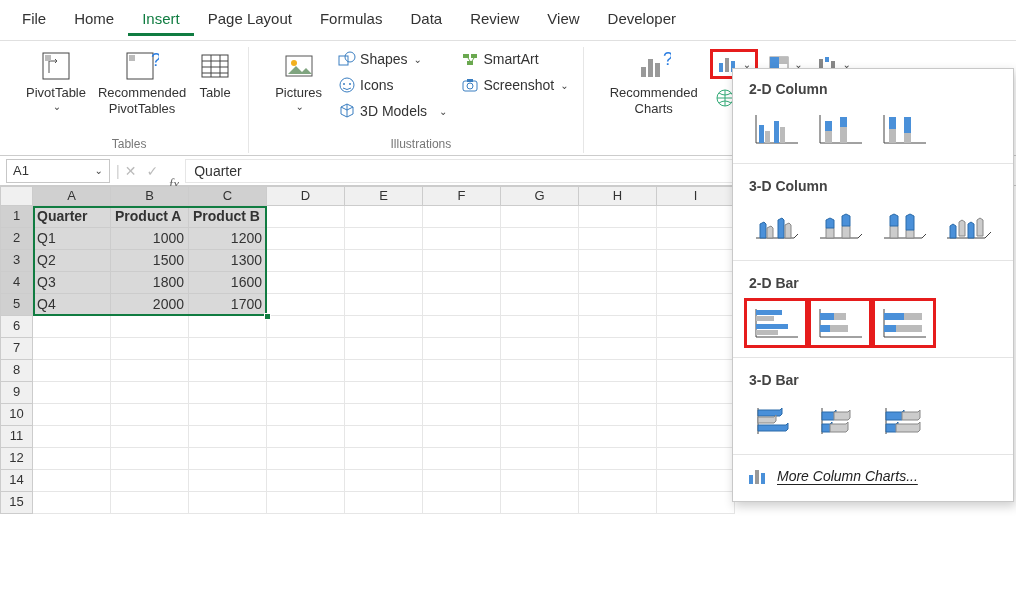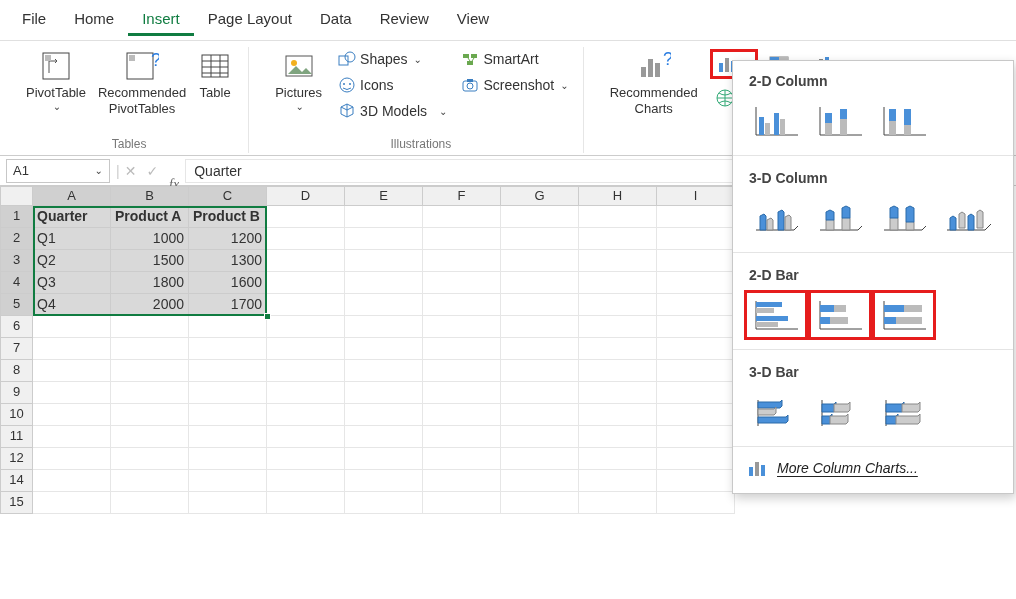--- a/index.html
+++ b/index.html
@@ -38,21 +38,21 @@
     .rowh { width:33px; border:1px solid #ccc; border-top:none; background:#f0f0f0; font-size:13px; text-align:center; line-height:20px; }
     .rowh.sel { background:#d0d0d0; }
     .cell { width:78px; border:1px solid #e6e6e6; border-top:none; border-left:none; padding:0 4px; line-height:21px; font-size:14px; }
     .cell.selcell { background:#d9d9d9; border-color:#ccc; }
     .cell.bold { font-weight:bold; }
     .cell.num { text-align:right; }
     .selection-border { position:absolute; border:2px solid #107c41; pointer-events:none; }
     .sel-handle { position:absolute; width:7px; height:7px; background:#107c41; border:1px solid #fff; pointer-events:none; }
 
     
-    .dropdown { position:absolute; top:60px; left:732px; width:282px; background:#fff; border:1px solid #c8c8c8; box-shadow:2px 4px 10px rgba(0,0,0,.2); z-index:50; padding-bottom:6px; }
+    .dropdown { position:absolute; top:68px; left:732px; width:282px; background:#fff; border:1px solid #c8c8c8; box-shadow:2px 4px 10px rgba(0,0,0,.2); z-index:50; padding-bottom:6px; }
     .dd-section { padding: 6px 12px 8px; }
     .dd-title { font-weight:600; font-size:14px; color:#444; margin:6px 4px 8px; }
     .dd-hr { border-top:1px solid #e4e4e4; margin:2px 0; }
     .chart-row { display:flex; gap:6px; padding:2px 2px; }
     .chart-opt { width:58px; height:44px; display:flex; align-items:center; justify-content:center; border:1px solid transparent; cursor:pointer; }
     .chart-opt.hl { outline:3px solid #e61c1c; }
     .dd-more { display:flex; align-items:center; gap:10px; padding:10px 14px; cursor:pointer; font-size:14px; color:#222; }
     .dd-more span.u { text-decoration:underline; text-underline-offset:3px;font-style:italic; }
     .rib-btn { display:flex; align-items:center; padding:3px 4px; cursor:pointer; gap:2px;}
     .rib-btn.hl { border:3px solid #e61c1c; }
@@ -61,23 +61,25 @@
     .small-ribbon-row { display:flex; gap:6px; align-items:center; }
   </style>
 </head>
 <body>
 
 <div class="menubar">
     <div class="item">File</div>
     <div class="item">Home</div>
     <div class="item active">Insert</div>
     <div class="item">Page Layout</div>
+    <div class="item">Formulas</div>
     <div class="item">Data</div>
     <div class="item">Review</div>
     <div class="item">View</div>
+    <div class="item">Developer</div>
   </div>
 
 <div class="ribbon">
   <div class="ribbon-group">
     <div class="pc-row-top">
       <div class="btn-col">
         <div class="iconbox">
             <svg width="30" height="30">
               <rect x="2" y="2" width="26" height="26" fill="none" stroke="#444"></rect>
               <path d="M8 22 L8 10 M8 10 L16 10 M14 8 L16 10 L14 12" stroke="#555" fill="none"></path>

